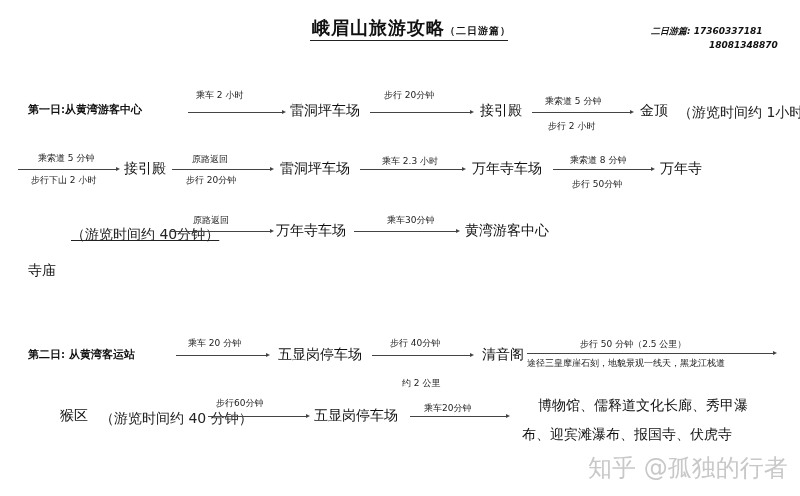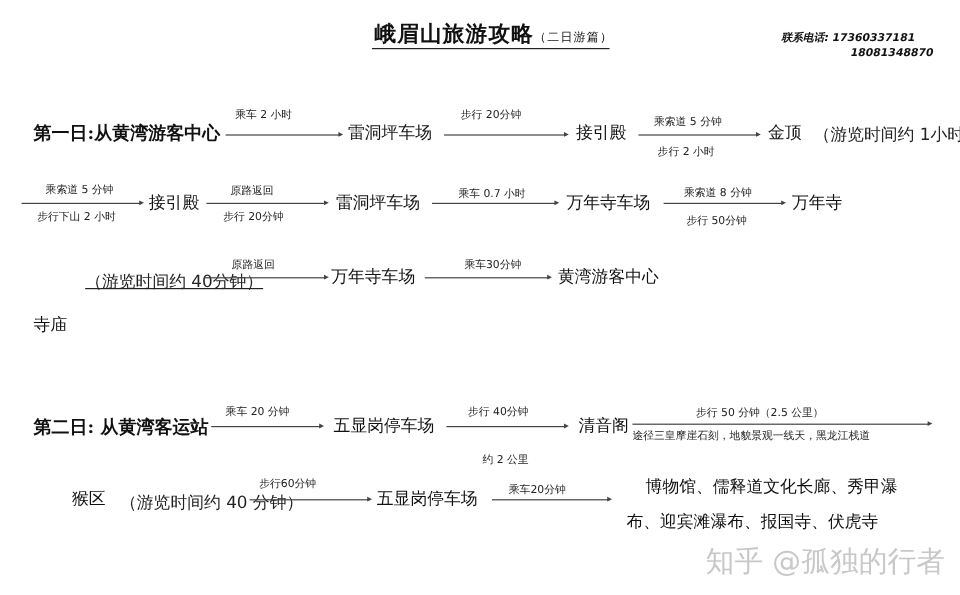--- a/index.html
+++ b/index.html
@@ -1,35 +1,35 @@
 <!DOCTYPE html>
 <html><head>
 <meta charset="utf-8">
 <style>
   html,body{margin:0;padding:0;}
   body{width:800px;height:496px;background:#fff;position:relative;overflow:hidden;font-family:"DejaVu Serif",serif;color:#111;}
   .abs{position:absolute;white-space:nowrap;}
   .title{left:312px;top:16px;font-size:18px;font-weight:bold;letter-spacing:1px;}
-  .title-sub{font-size:10px;font-weight:normal;font-family:"DejaVu Sans",sans-serif;}
+  .title-sub{font-size:10px;font-weight:bold;font-family:"DejaVu Sans",sans-serif;}
   .title-underline{position:absolute;left:310px;top:40px;width:198px;height:1px;background:#222;}
   .contact{font-family:"DejaVu Sans",sans-serif;font-style:italic;font-weight:bold;font-size:9px;}
   .node{font-size:14px;font-weight:normal;}
-  .node-s{font-size:15px;font-weight:bold;}
+  .node-s{font-size:11px;font-weight:bold;}
   .lbl{font-family:"DejaVu Sans",sans-serif;font-size:9px;color:#222;}
   .note{font-family:"DejaVu Sans",sans-serif;font-size:14px;color:#222;}
   .arrow{position:absolute;height:1px;background:#444;}
   .arrow::after{content:"";position:absolute;right:-2px;top:-2px;border-left:4px solid #444;border-top:2.5px solid transparent;border-bottom:2.5px solid transparent;}
   .watermark{font-family:"DejaVu Sans",sans-serif;font-size:24px;color:#c8c8c8;}
 </style>
 </head>
 <body>
 
 <div class="abs title"><span>峨眉山旅游攻略</span><span class="title-sub">（二日游篇）</span></div>
 <div class="title-underline"></div>
-<div class="abs contact" style="left:651px;top:25px;"><span>联系电话:</span> <span>17360337181</span></div>
+<div class="abs contact" style="left:651px;top:25px;"><span>二日游篇:</span> <span>17360337181</span></div>
 <div class="abs contact" style="left:709px;top:40px;">18081348870</div>
 
 <div class="abs node-s" style="left:28px;top:102px;">第一日:从黄湾游客中心</div>
 <div class="abs lbl" style="left:196px;top:89px;">乘车 2 小时</div>
 <div class="arrow" style="left:188px;top:112px;width:96px;"></div>
 <div class="abs node" style="left:290px;top:102px;">雷洞坪车场</div>
 <div class="abs lbl" style="left:384px;top:89px;">步行 20分钟</div>
 <div class="arrow" style="left:370px;top:112px;width:102px;"></div>
 <div class="abs node" style="left:480px;top:102px;">接引殿</div>
 <div class="abs lbl" style="left:545px;top:95px;">乘索道 5 分钟</div>
@@ -39,21 +39,21 @@
 <div class="abs note" style="left:678px;top:104px;">（游览时间约 1小时）</div>
 
 <div class="abs lbl" style="left:38px;top:152px;">乘索道 5 分钟</div>
 <div class="arrow" style="left:18px;top:169px;width:100px;"></div>
 <div class="abs lbl" style="left:31px;top:174px;">步行下山 2 小时</div>
 <div class="abs node" style="left:124px;top:160px;">接引殿</div>
 <div class="abs lbl" style="left:192px;top:153px;">原路返回</div>
 <div class="arrow" style="left:172px;top:169px;width:100px;"></div>
 <div class="abs lbl" style="left:186px;top:174px;">步行 20分钟</div>
 <div class="abs node" style="left:280px;top:160px;">雷洞坪车场</div>
-<div class="abs lbl" style="left:382px;top:155px;">乘车 0.7 小时</div>
+<div class="abs lbl" style="left:382px;top:155px;">乘车 2.3 小时</div>
 <div class="arrow" style="left:360px;top:169px;width:104px;"></div>
 <div class="abs node" style="left:472px;top:160px;">万年寺车场</div>
 <div class="abs lbl" style="left:570px;top:154px;">乘索道 8 分钟</div>
 <div class="arrow" style="left:553px;top:169px;width:100px;"></div>
 <div class="abs lbl" style="left:572px;top:178px;">步行 50分钟</div>
 <div class="abs node" style="left:660px;top:160px;">万年寺</div>
 
 <div class="abs node" style="left:28px;top:222px;margin-top:40px;">寺庙</div>
 <div class="abs note" style="left:71px;top:226px;text-decoration:underline;">（游览时间约 40分钟）</div>
 <div class="abs lbl" style="left:193px;top:214px;">原路返回</div>

